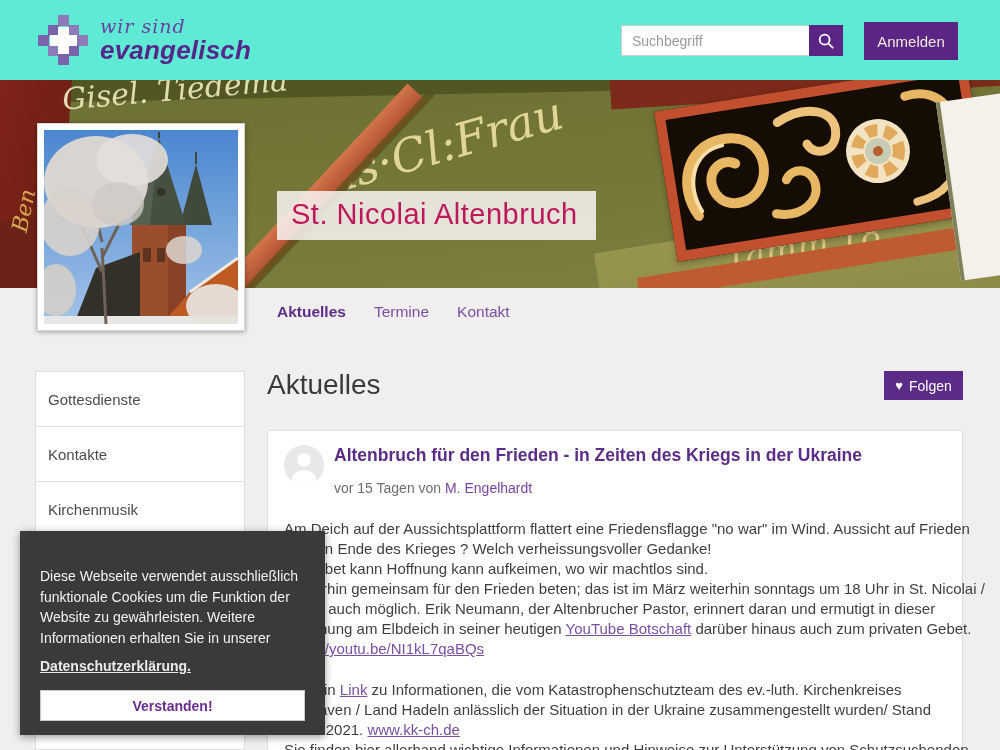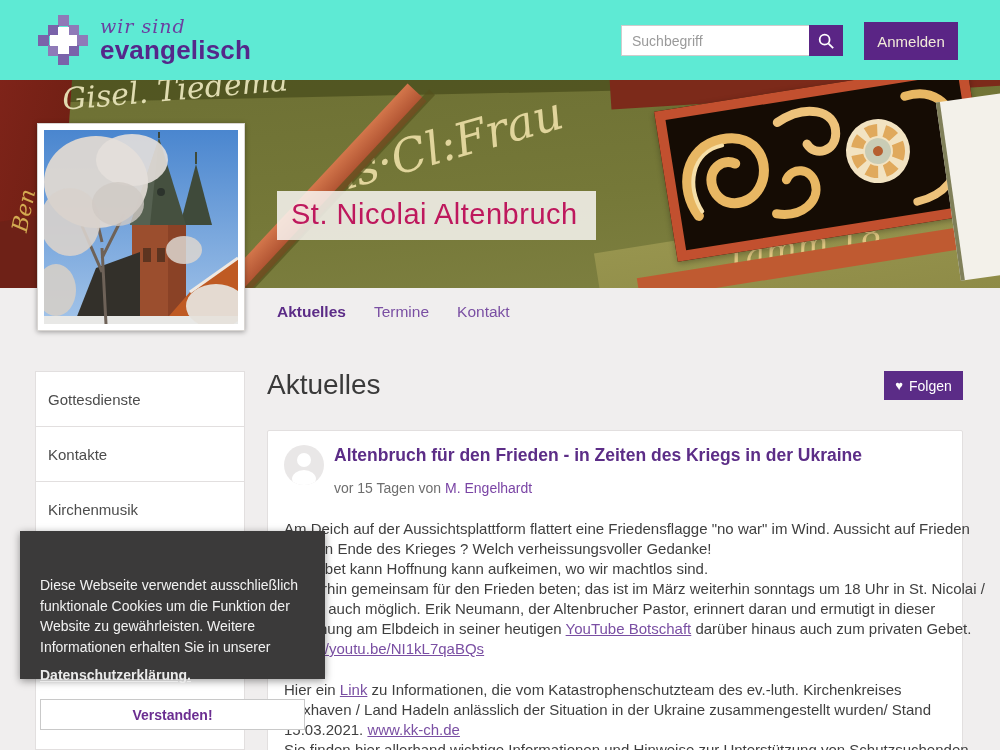--- a/index.html
+++ b/index.html
@@ -6,21 +6,21 @@
   html,body { width:1000px; height:750px; }
   body { font-family: "Liberation Sans", sans-serif; background:#f0eeee; }
   .page { position:relative; width:1000px; height:750px; overflow:hidden; background:#f0eeee; }
 
   
   .header { position:absolute; left:0; top:0; width:1000px; height:80px; background:#5eead4; z-index:6; }
   .logo { position:absolute; left:38px; top:15px; display:flex; align-items:center; }
   .logo-cross { width:50px; height:50px; }
   .logo-text { margin-left:12px; line-height:1; }
   .logo-tagline { font-style:italic; font-size:19px; color:#6c3fa0; letter-spacing:1px; font-family:"DejaVu Serif", serif; }
-  .logo-brand { font-size:26px; font-weight:bold; color:#55278a; margin-top:1px; letter-spacing:0.2px; }
+  .logo-brand { font-size:26px; font-weight:bold; color:#55278a; margin-top:1px; letter-spacing:0.2px;font-style:italic; }
   .search-wrap { position:absolute; left:612px; top:25px; display:flex; height:37px;padding-left:9px; }
   .search-input { width:188px; height:31px; border:1px solid #cfcccc; border-right:none; background:#fff; padding:0 10px; font-size:14px; color:#555; outline:none; }
   .search-input::placeholder { color:#9a9a9a; }
   .search-btn { width:34px; height:31px; background:#5a2585; border:none; display:flex; align-items:center; justify-content:center; cursor:pointer; }
   .login-btn { position:absolute; left:864px; top:22px; width:94px; height:38px; background:#5a2585; color:#f2ead9; border:none; font-size:15px; cursor:pointer; font-family:"Liberation Sans",sans-serif; }
 
   
   .hero { position:absolute; left:0; top:80px; width:1000px; height:208px; overflow:hidden; background:linear-gradient(175deg,#6d7034,#757838 55%,#7f8142); z-index:1; }
   .hz { position:absolute; }
   .hz-topband { left:-20px; top:-6px; width:760px; height:22px; background:#4d511f; transform:rotate(-1.2deg); opacity:.85; }
@@ -64,21 +64,21 @@
   .avatar { position:absolute; left:16px; top:14px; width:40px; height:40px; border-radius:50%; background:#e9e7e7; overflow:hidden; }
   .card-title { margin-left:50px; font-size:17.5px; font-weight:bold; color:#5c2d87; line-height:1.25; cursor:pointer; }
   .card-meta { margin-left:50px; margin-top:13px; font-size:14px; color:#6e6e6e; }
   .card-meta a { color:#7a44a5; text-decoration:none; cursor:pointer; }
   .article-body { margin-top:24px; font-size:15px; color:#3f3f3f; }
   .article-body .line { height:20px; white-space:nowrap; }
   .article-body .para + .para { margin-top:21px; }
   .article-body a { color:#7a4fa3; text-decoration:underline; cursor:pointer; }
 
   
-  .cookie { position:absolute; left:20px; top:531px; width:305px; height:148px; background:#3b3a3a; z-index:50; padding:44px 20px 18px 20px; box-shadow:0 2px 8px rgba(0,0,0,.4); }
+  .cookie { position:absolute; left:20px; top:531px; width:305px; height:204px; background:#3b3a3a; z-index:50; padding:35px 20px 18px 20px; box-shadow:0 2px 8px rgba(0,0,0,.4); }
   .cookie-line { font-size:14px; color:#f2f2f2; line-height:20.5px; font-family:"Liberation Sans",sans-serif; }
   .cookie-link { display:inline-block; margin-top:10px; font-size:14px; color:#eaeaea; text-decoration:underline; cursor:pointer;font-weight:bold; }
   .cookie-btn { margin-top:15px; width:100%; height:31px; background:#fff; border:1px solid #c9c9c9; color:#6b2d91; font-weight:bold; font-size:14px; cursor:pointer; font-family:"Liberation Sans",sans-serif; }
 </style>
 </head>
 <body>
 
 <div class="page">
 
   <div class="header">

